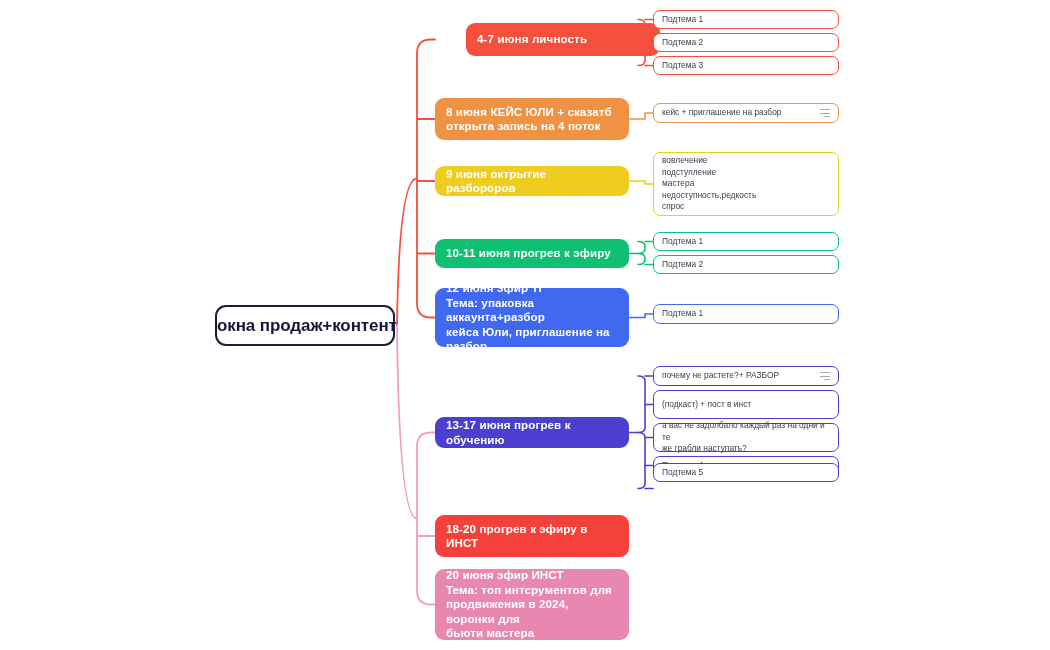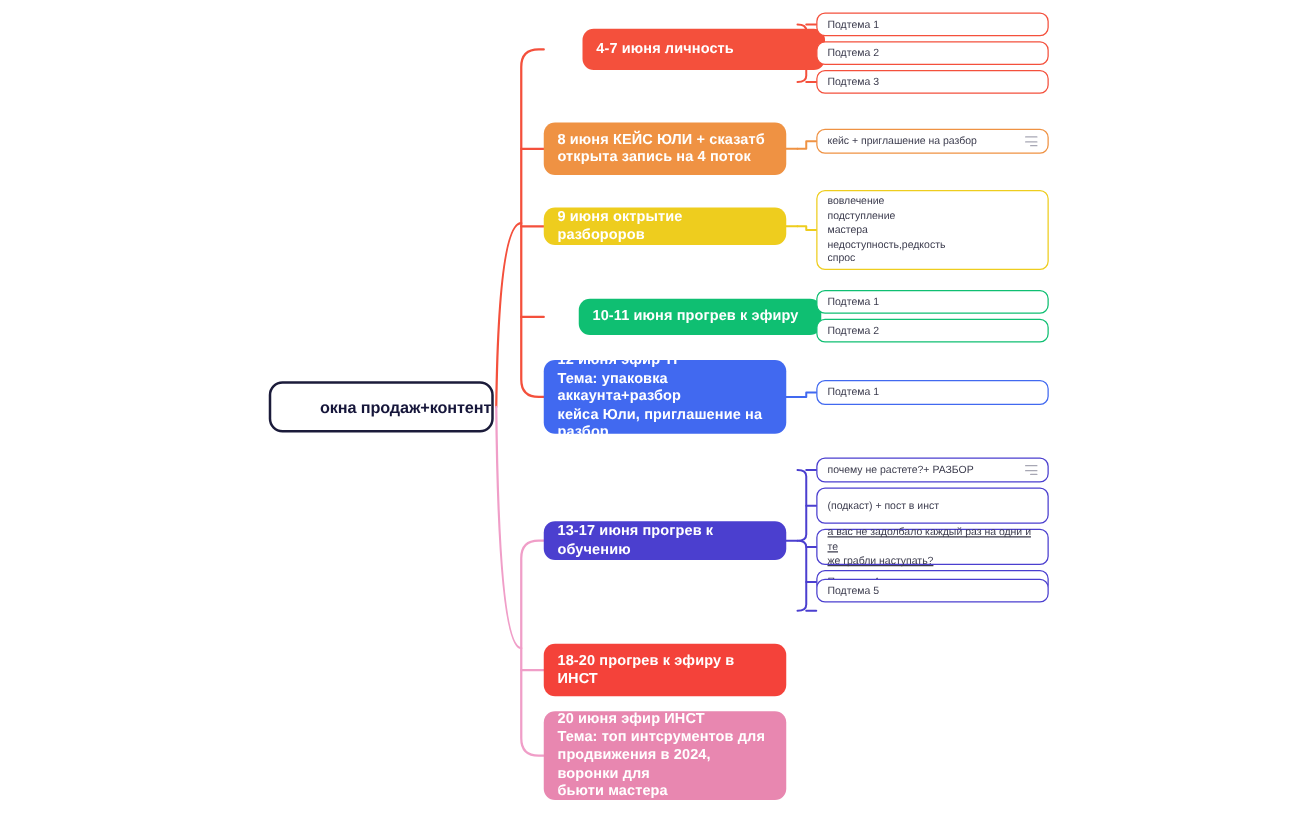--- a/index.html
+++ b/index.html
@@ -22,22 +22,22 @@
   }
 
   
   .root-node {
     position: absolute;
     left: 215px; top: 305px;
     width: 180px; height: 41px;
     border: 2.5px solid #1b1b3a;
     border-radius: 11px;
     background: #ffffff;
-    display: flex; align-items: center; justify-content: flex-end;
-    font-size: 13px;
+    display: flex; align-items: center; justify-content: flex-start;
+    font-size: 17px;
     font-weight: 700;
     color: #16163a;
     letter-spacing: -0.1px;
     white-space: nowrap;
   }
 
   
   .topic {
     position: absolute;
     left: 435px;
@@ -133,21 +133,21 @@
       <div class="topic" style="top: 23px; height: 33px; background: rgb(244, 80, 60); margin-left: 31px;">
         <span class="ln">4-7 июня личность</span>
       </div>
       <div class="topic" style="top: 98px; height: 42px; background: rgb(239, 146, 67);">
         <span class="ln">8 июня КЕЙС ЮЛИ + сказатб</span>
         <span class="ln">открыта запись на 4 поток</span>
       </div>
       <div class="topic" style="top: 166px; height: 30px; background: rgb(238, 205, 30);">
         <span class="ln">9 июня октрытие разбороров</span>
       </div>
-      <div class="topic" style="top: 239px; height: 29px; background: rgb(15, 191, 114); margin-left: 28px;">
+      <div class="topic" style="top: 239px; height: 29px; background: rgb(15, 191, 114);">
         <span class="ln">10-11 июня прогрев к эфиру</span>
       </div>
       <div class="topic" style="top: 288px; height: 59px; background: rgb(65, 105, 240);">
         <span class="ln">12 июня эфир ТГ</span>
         <span class="ln">Тема: упаковка аккаунта+разбор</span>
         <span class="ln">кейса Юли, приглашение на разбор</span>
       </div>
       <div class="topic" style="top: 417px; height: 31px; background: rgb(75, 63, 207);">
         <span class="ln">13-17 июня прогрев к обучению</span>
       </div>
@@ -219,21 +219,21 @@
           <i></i>
           <i></i>
           <i></i>
         </span>
       </div>
       <div class="sub" style="top: 390px; height: 29px; border-color: rgb(75, 63, 207);">
         <div class="txt">
           <span class="ln">(подкаст) + пост в инст</span>
         </div>
       </div>
-      <div class="sub" style="top: 423px; height: 29px; border-color: rgb(75, 63, 207); text-decoration: underline;">
+      <div class="sub" style="top: 423px; height: 29px; border-color: rgb(75, 63, 207);">
         <div class="txt">
           <span class="ln">а вас не задолбало каждый раз на одни и те</span>
           <span class="ln">же грабли наступать?</span>
         </div>
       </div>
       <div class="sub" style="top: 456px; height: 19px; border-color: rgb(75, 63, 207);">
         <div class="txt">
           <span class="ln">Подтема 4</span>
         </div>
       </div>

